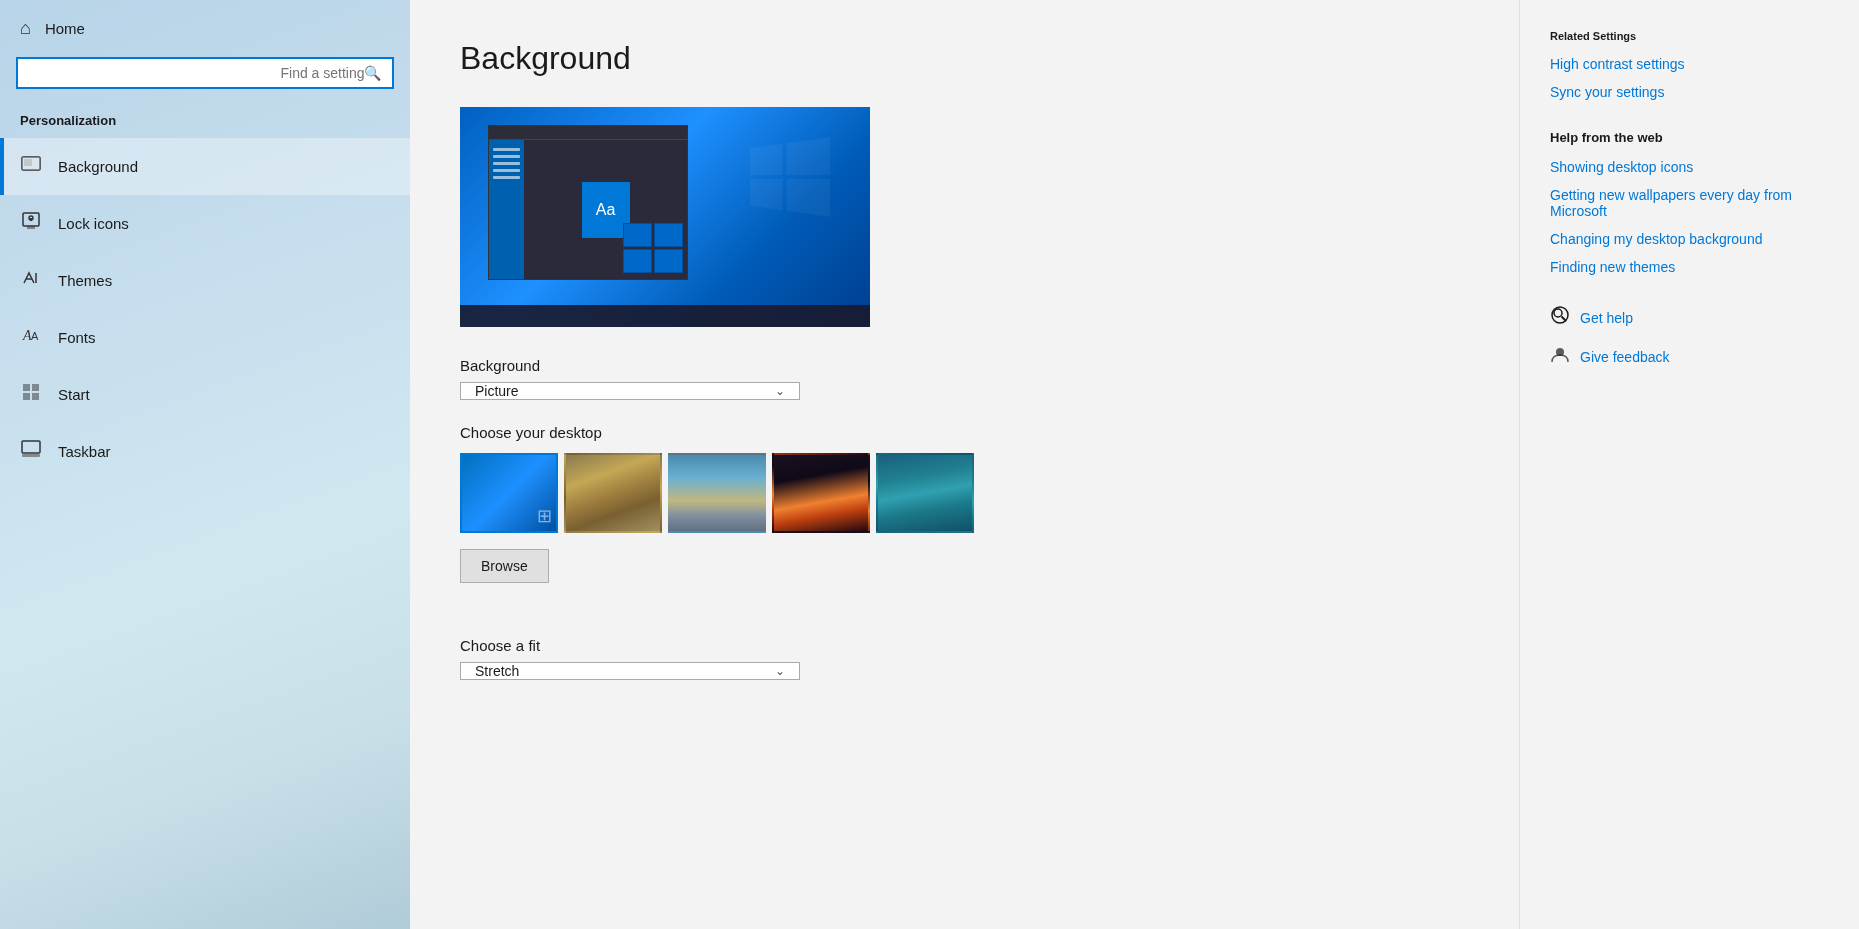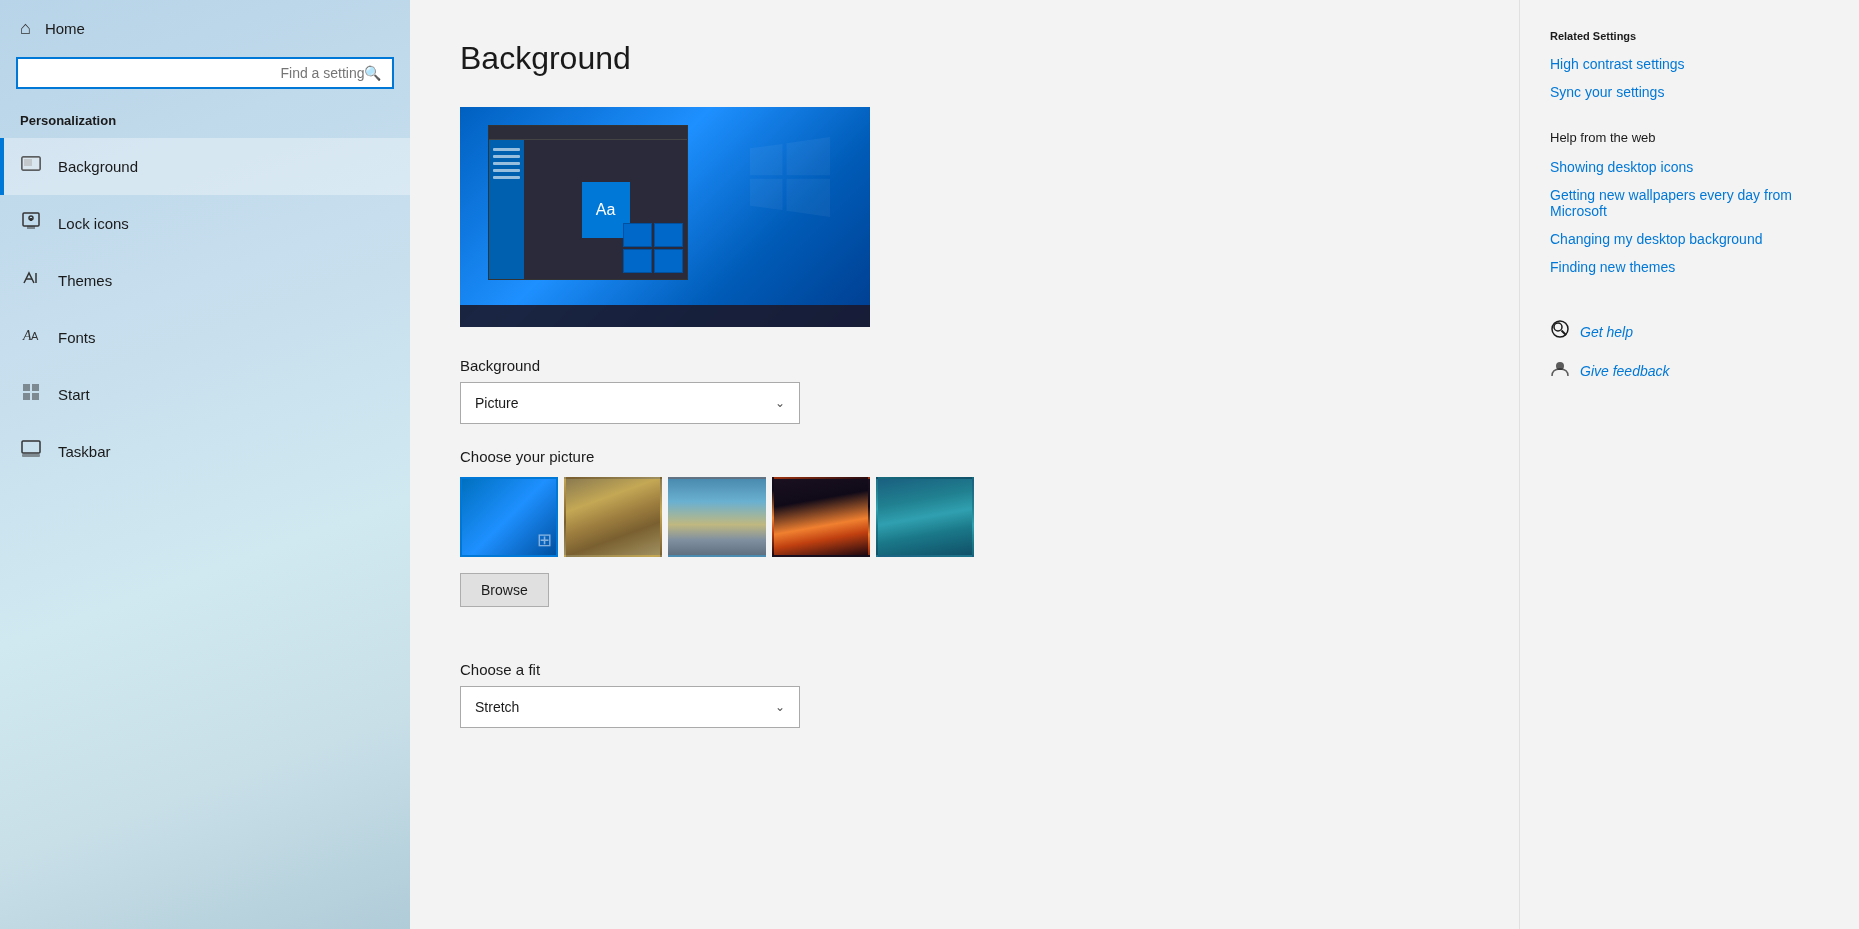--- a/index.html
+++ b/index.html
@@ -217,21 +217,21 @@
     .form-section {
       margin-bottom: 24px;
     }
     .form-label {
       font-size: 15px;
       color: #1a1a1a;
       margin-bottom: 8px;
     }
     .dropdown-select {
       width: 340px;
-      padding: 12px 14px;
+      padding: 0 14px;
       border: 1px solid #aaa;
       background: #fff;
       font-size: 14px;
       display: flex;
       align-items: center;
       justify-content: space-between;
       cursor: pointer;
       color: #1a1a1a;
     }
     .dropdown-chevron {
@@ -315,21 +315,21 @@
       display: block;
       color: #0078d7;
       font-size: 14px;
       text-decoration: none;
       margin-bottom: 12px;
       cursor: pointer;
     }
 
     .help-title {
       font-size: 13px;
-      font-weight: 400;
+      font-weight: 700;
       color: #1a1a1a;
       margin-bottom: 14px;
       margin-top: 30px;
     }
 
     .help-action {
       display: flex;
       align-items: center;
       gap: 10px;
       margin-bottom: 14px;
@@ -470,21 +470,21 @@
 
   <div class="form-section">
     <div class="form-label">Background</div>
     <div class="dropdown-select">
       <span>Picture</span>
       <span class="dropdown-chevron">⌄</span>
     </div>
   </div>
 
   <div class="form-section">
-    <div class="section-label">Choose your picture</div>
+    <div class="section-label">Choose your desktop</div>
     <div class="picture-grid">
       <div class="picture-thumb thumb-1"></div>
       <div class="picture-thumb thumb-2"></div>
       <div class="picture-thumb thumb-3"></div>
       <div class="picture-thumb thumb-4"></div>
       <div class="picture-thumb thumb-5"></div>
     </div>
     <button class="browse-button">Browse</button>
   </div>
 
@@ -503,21 +503,21 @@
   <a class="related-link" href="#">High contrast settings</a>
   <a class="related-link" href="#">Sync your settings</a>
 
   <div class="help-title">Help from the web</div>
 
   <a class="related-link" href="#">Showing desktop icons</a>
   <a class="related-link" href="#">Getting new wallpapers every day from Microsoft</a>
   <a class="related-link" href="#">Changing my desktop background</a>
   <a class="related-link" href="#">Finding new themes</a>
 
-  <div style="margin-top: 44px; font-style: italic;">
+  <div style="margin-top: 30px;">
     <div class="help-action">
       <span class="help-action-icon">
         <svg width="20" height="20" viewBox="0 0 20 20">
           <circle cx="10" cy="10" r="8" fill="none" stroke="#1a1a1a" stroke-width="1.5"></circle>
           <circle cx="8" cy="8" r="4" fill="none" stroke="#1a1a1a" stroke-width="1.5"></circle>
           <line x1="11.5" y1="11.5" x2="16" y2="16" stroke="#1a1a1a" stroke-width="2"></line>
         </svg>
       </span>
       <span class="help-action-label">Get help</span>
     </div>

